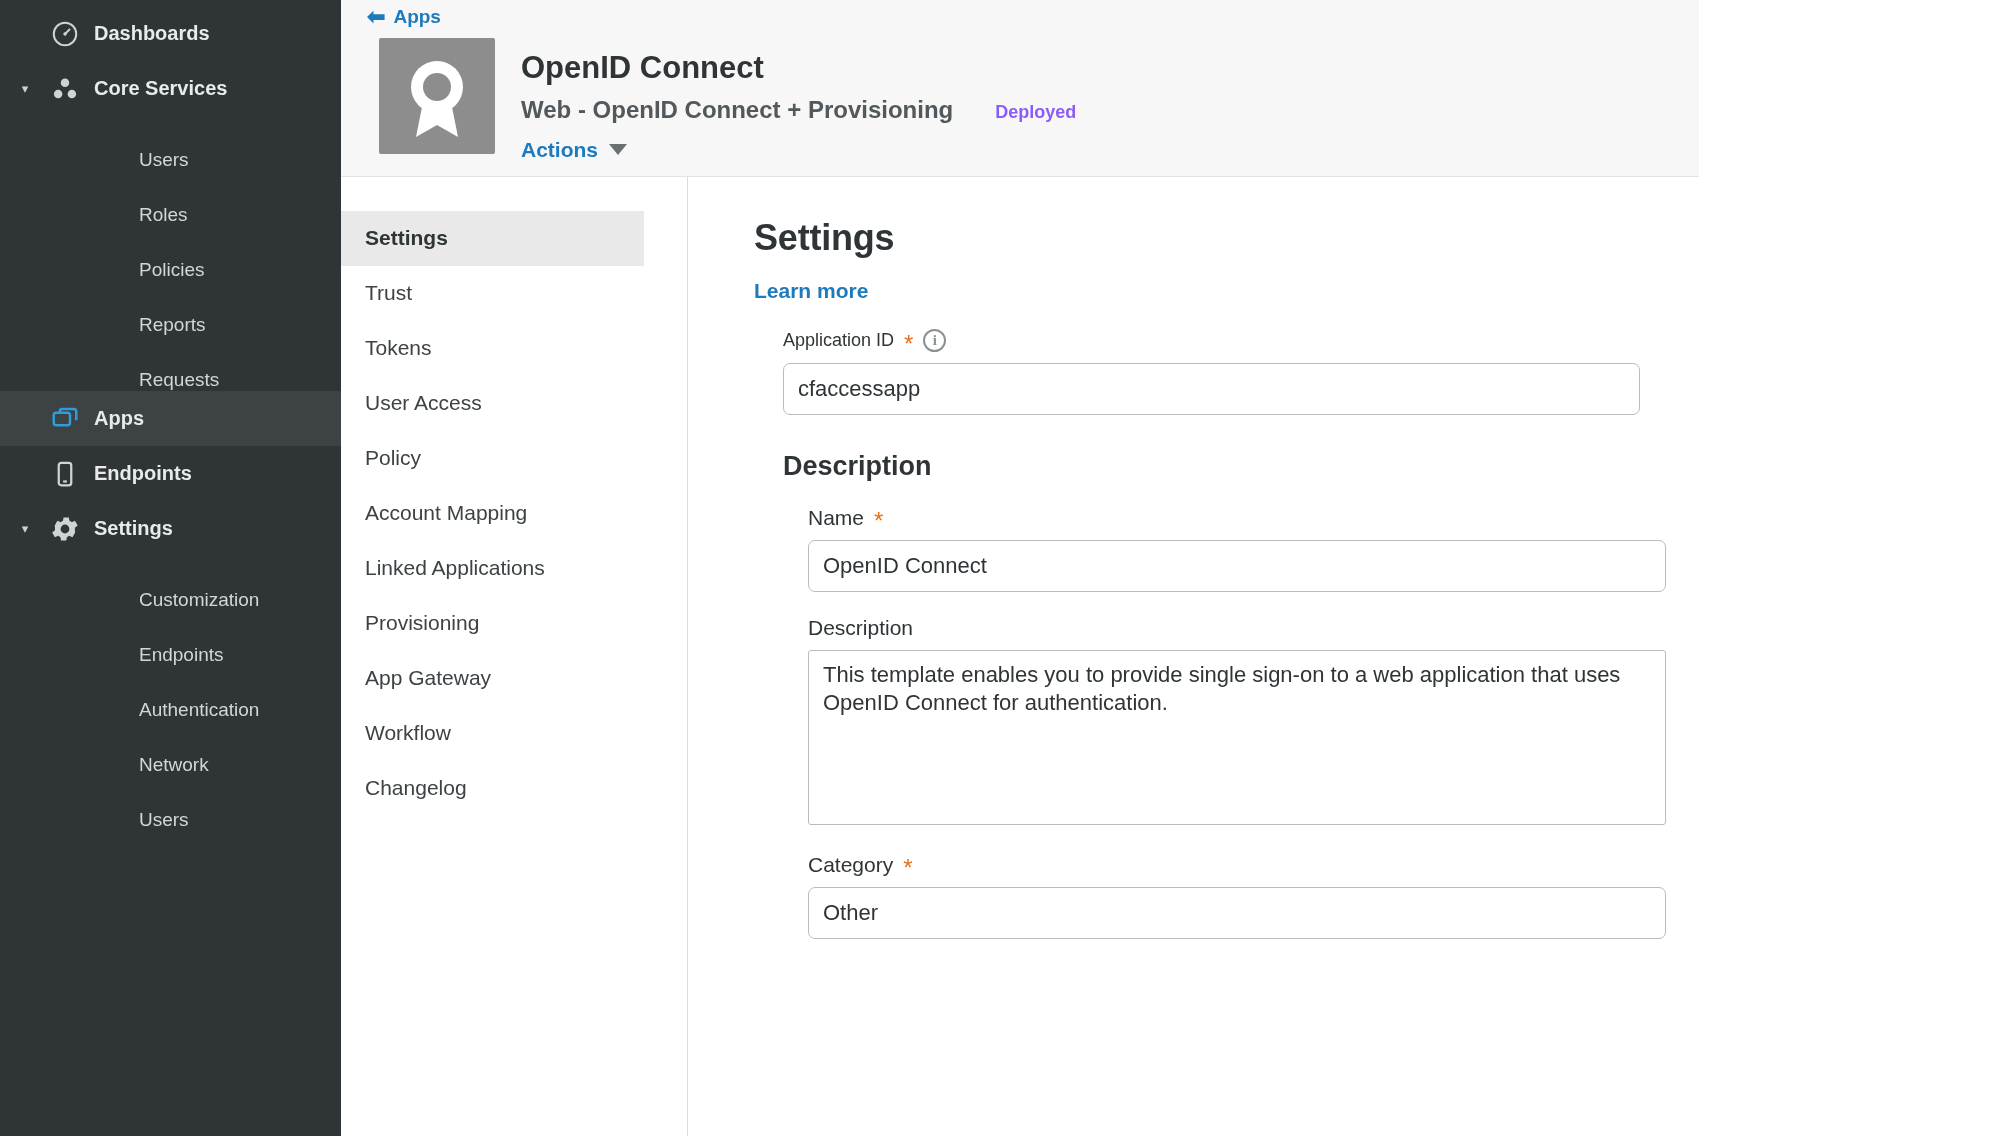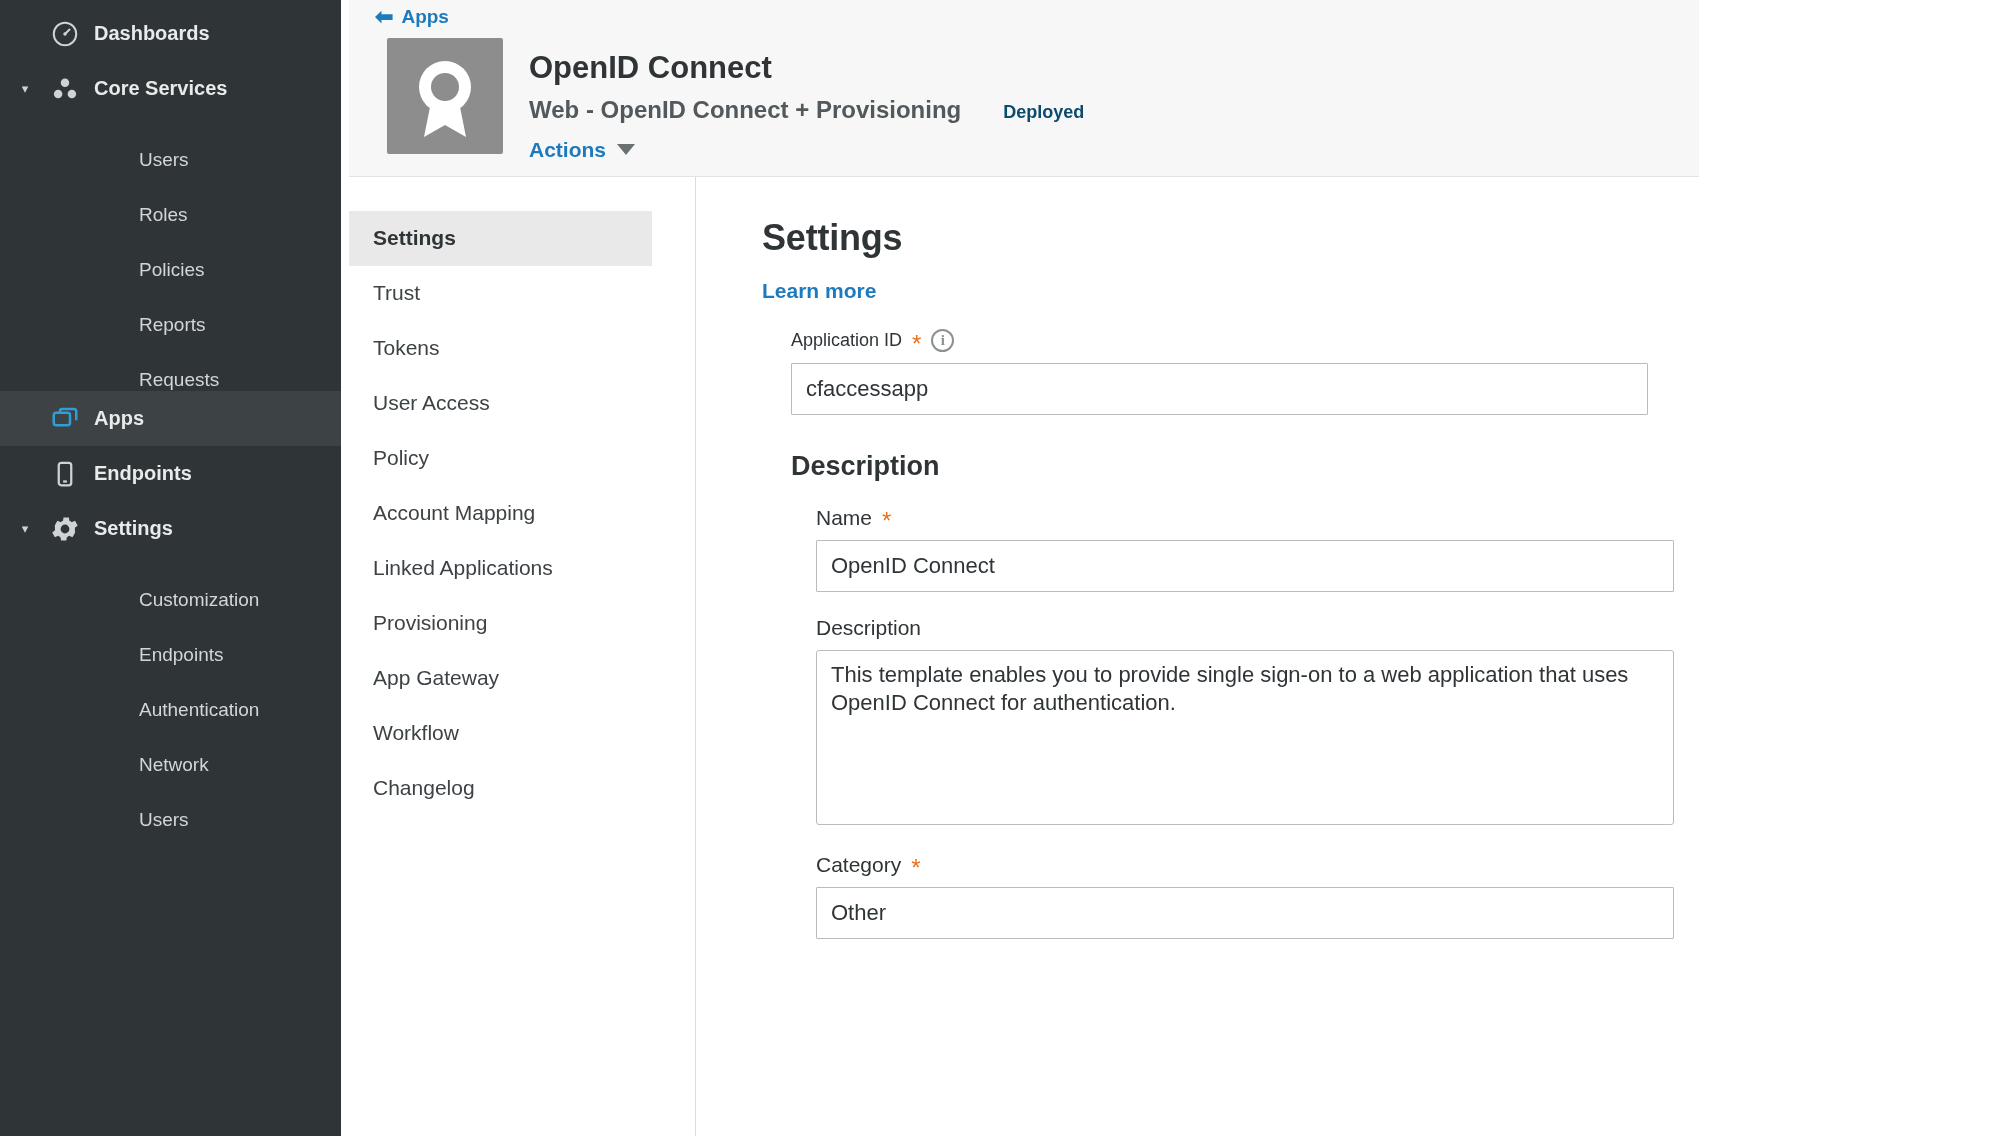--- a/index.html
+++ b/index.html
@@ -7,21 +7,20 @@
     width: 1999px;
     height: 1136px;
     overflow: hidden;
     font-family: "Liberation Sans", sans-serif;
     background: #ffffff;
   }
   .app {
     display: flex;
     width: 1699px;
     height: 1136px;
-    gap: 8px;
   }
 
   
   .sidebar {
     width: 341px;
     flex: 0 0 341px;
     background: #2f3437;
     color: #d9dcdd;
     padding-top: 6px;
     overflow: hidden;
@@ -138,21 +137,21 @@
     margin-top: 10px;
   }
   .app-subtitle {
     font-size: 24px;
     font-weight: bold;
     color: #52585b;
   }
   .app-status {
     font-size: 18px;
     font-weight: bold;
-    color: #0c4a6e;
+    color: #8b5cf6;
     text-align: right;
   }
   .actions-row {
     display: flex;
     align-items: center;
     gap: 11px;
     margin-top: 14px;
     cursor: pointer;
   }
   .actions-label {
@@ -244,21 +243,21 @@
     display: flex;
     align-items: center;
     justify-content: center;
     font-family: "Liberation Serif", serif;
     cursor: pointer;
   }
   .text-input {
     display: block;
     height: 52px;
     border: 1px solid #b9bcbd;
-    border-radius: 1px;
+    border-radius: 7px;
     background: #fff;
     font-size: 22px;
     color: #2f3437;
     padding: 4px 14px;
     font-family: "Liberation Sans", sans-serif;
     outline: none;
   }
   .input-appid { width: 857px; }
   .input-std { width: 858px; }
   .section-head {

